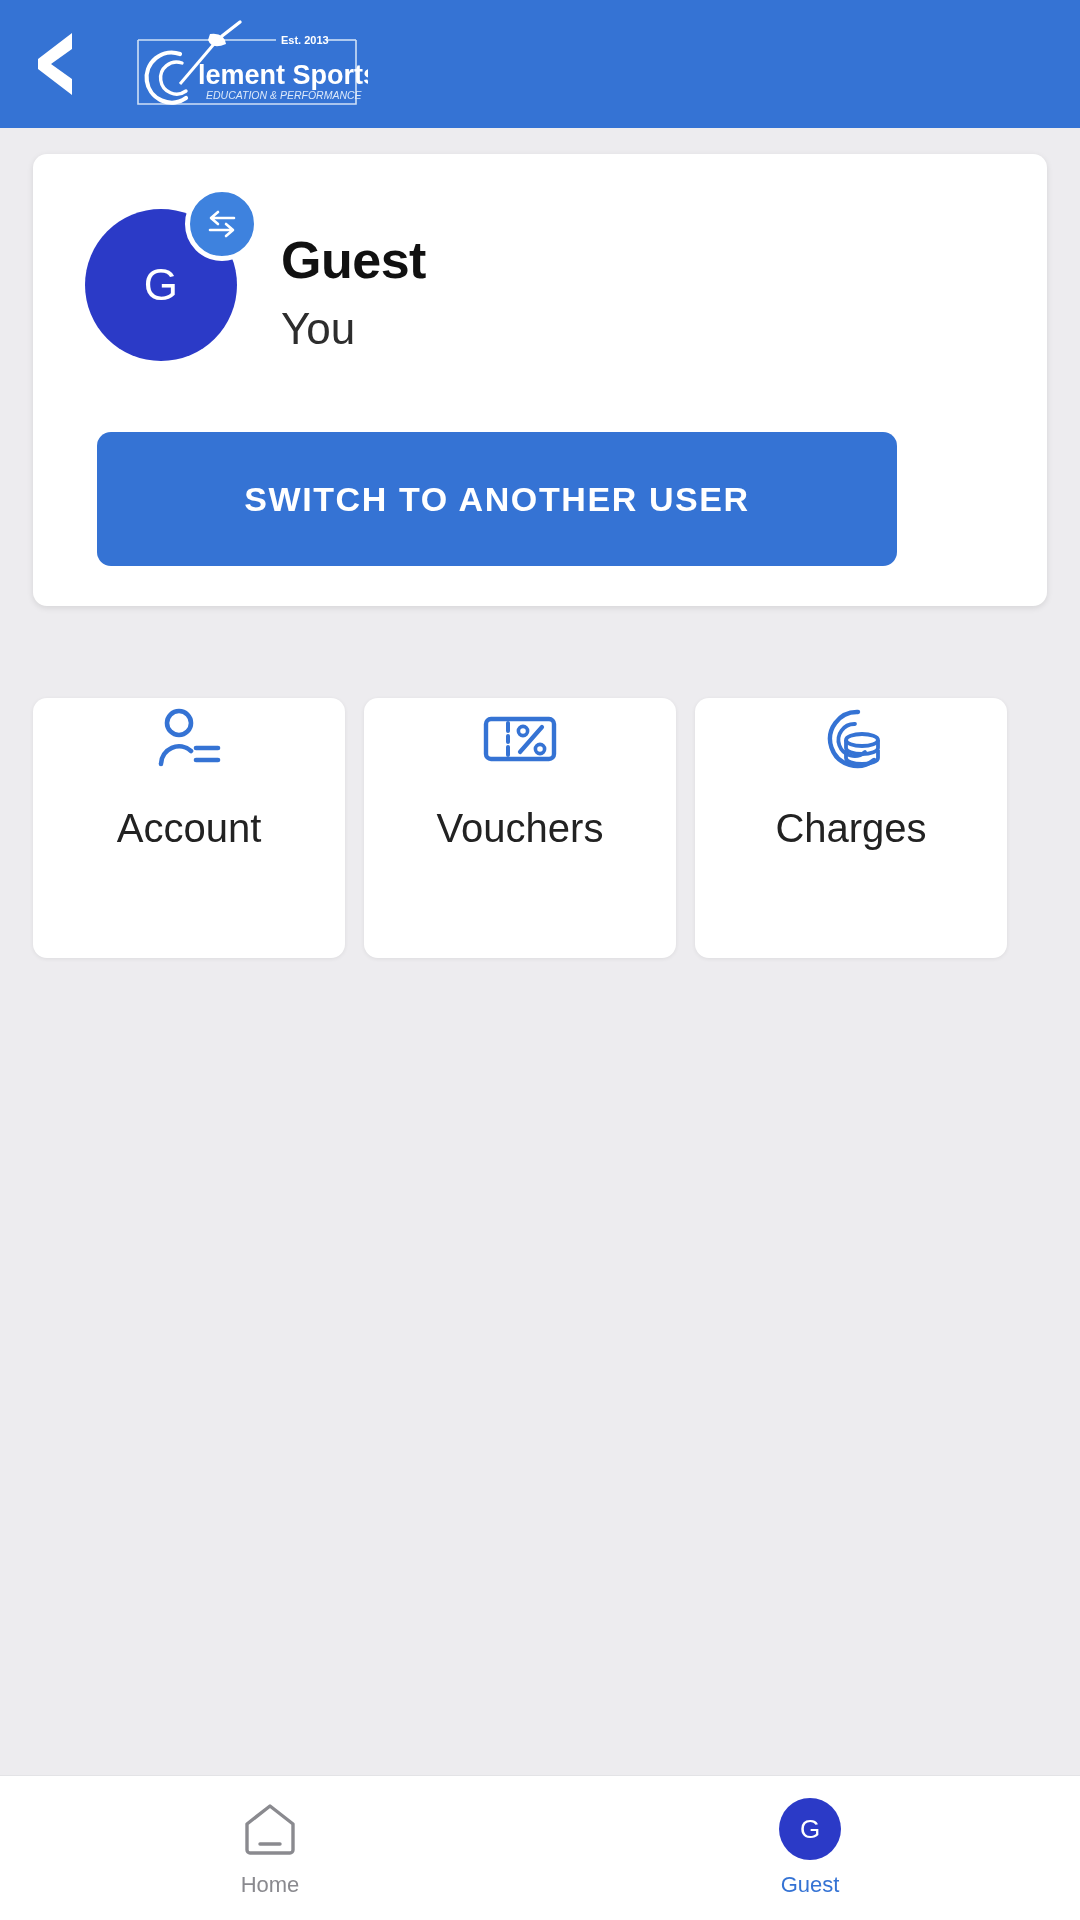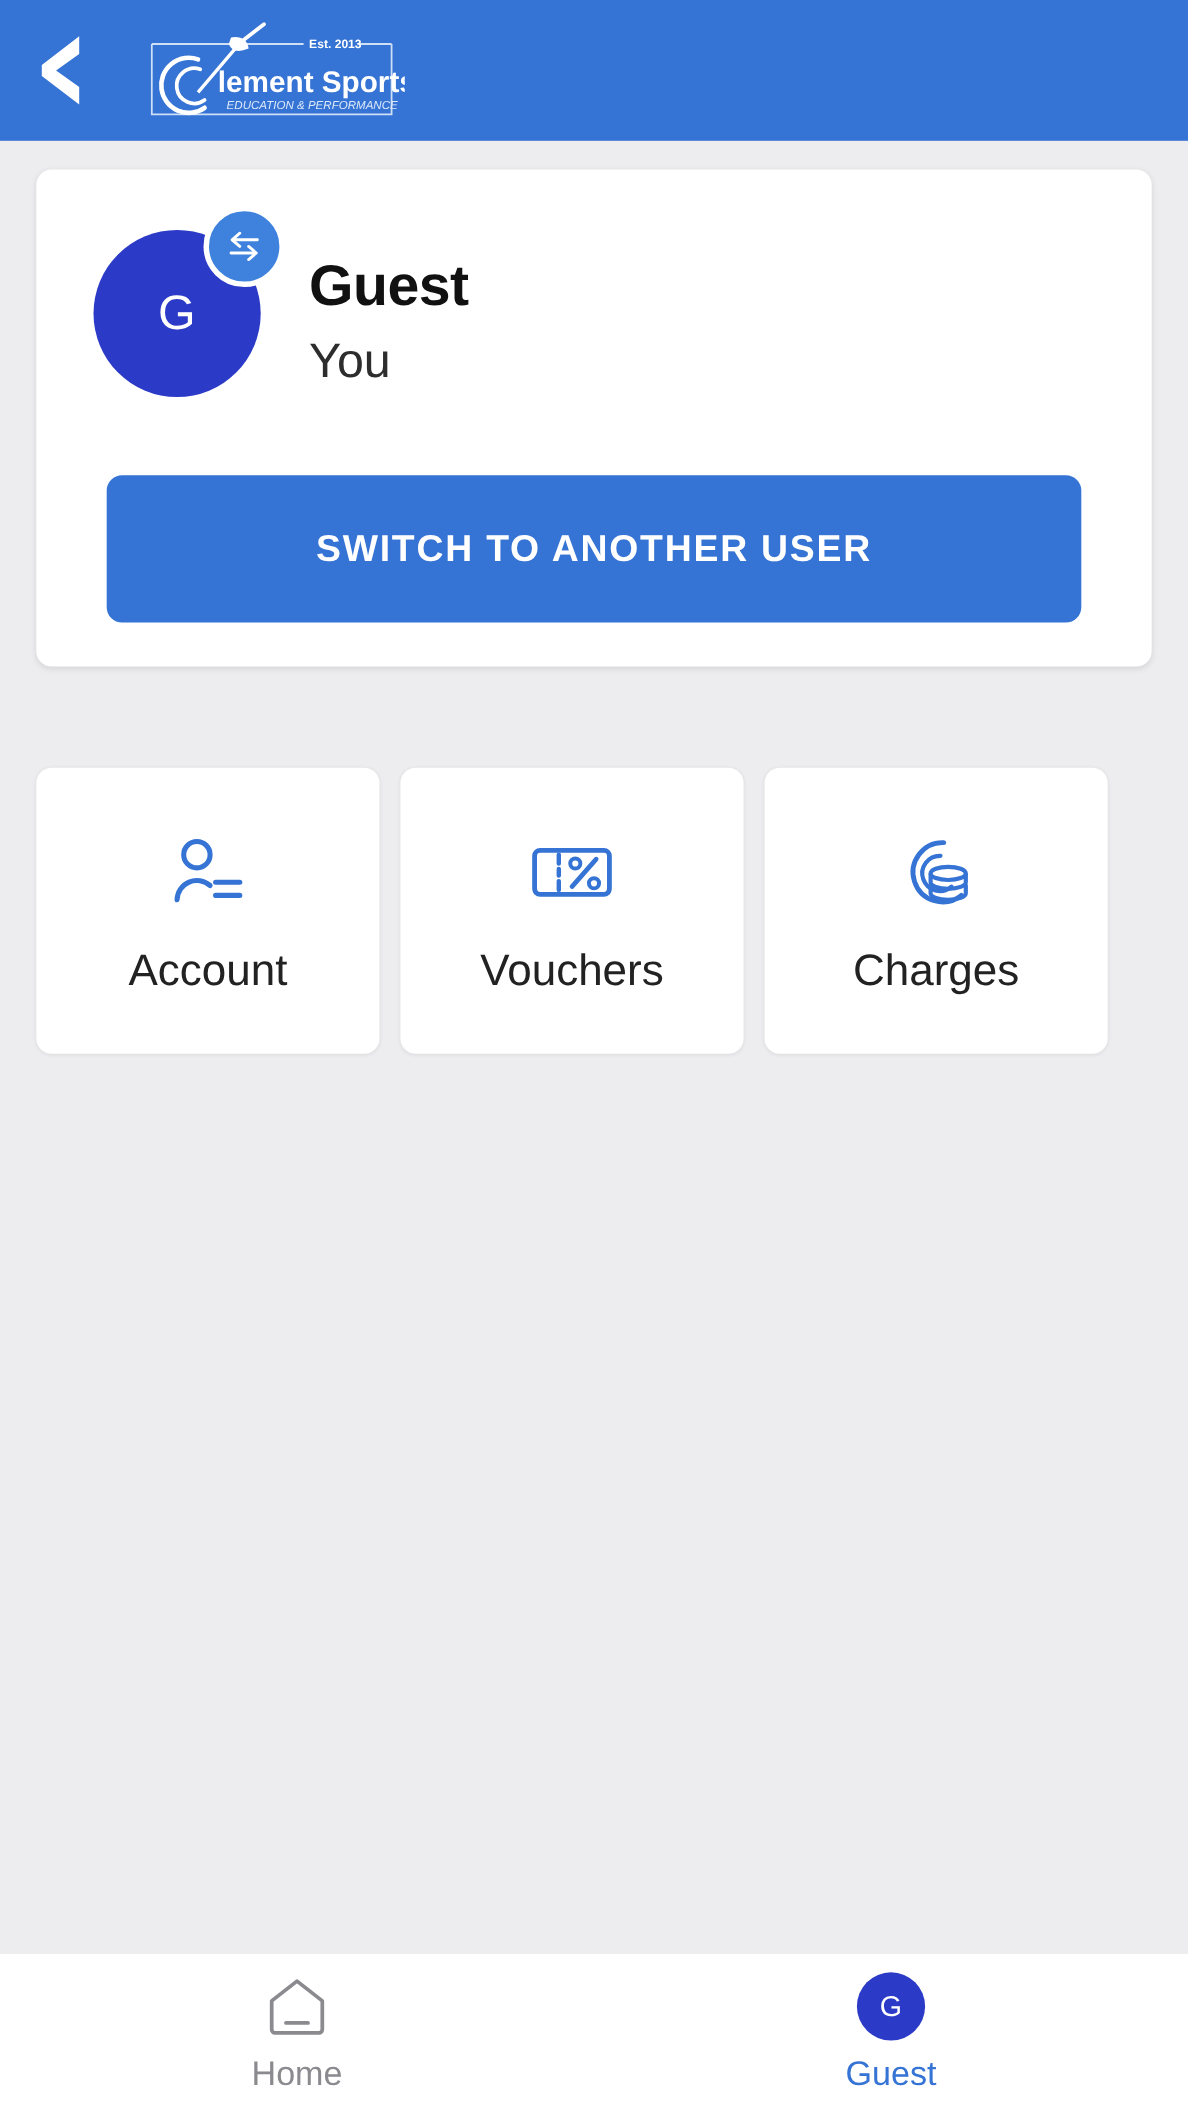--- a/index.html
+++ b/index.html
@@ -44,52 +44,52 @@
     width:74px; height:74px; border-radius:50%;
     background:#3e82de; border:5px solid #fff;
     display:flex; align-items:center; justify-content:center;
     cursor:pointer;
   }
   .names { margin-left:44px; padding-top:24px; }
   .name-main { font-size:52px; font-weight:bold; color:#111; letter-spacing:-0.5px; line-height:1.05; }
   .name-sub { font-size:44px; color:#2d2d2d; margin-top:16px; font-weight:400; }
 
   .switch-btn {
-    position:absolute; left:64px; top:278px; width:886px; height:134px;
+    position:absolute; left:64px; top:278px; width:800px; height:134px;
     background:#3573d4; border:none; border-radius:14px;
     color:#fff; font-size:34px; font-weight:bold; letter-spacing:1.6px;
     cursor:pointer; font-family:"Liberation Sans", sans-serif;
   }
 
   
   .tiles {
     position:absolute; left:33px; top:570px; width:1014px;
     display:flex; flex-wrap:wrap; gap:19px;
   }
   .tile {
     width:312px; height:260px; background:#fff; border-radius:14px;
     box-shadow:0 1px 4px rgba(0,0,0,0.07);
-    display:flex; flex-direction:column; align-items:center; justify-content:center;
+    display:flex; flex-direction:column; align-items:center; justify-content:flex-start;
     cursor:pointer;
   }
   .tile-icon { height:82px; display:flex; align-items:center; justify-content:center; }
   .tile-label { margin-top:26px; font-size:40px; color:#222; font-weight:400; }
 
   
   .bottom-nav {
     flex:0 0 145px; height:145px; background:#fff;
     display:flex; align-items:center;
     border-top:1px solid #e3e3e6;
   }
   .nav-item {
     flex:1 1 0; height:145px;
     display:flex; flex-direction:column; align-items:center; justify-content:center;
     cursor:pointer; gap:12px;
   }
-  .nav-label { font-size:31px; color:#8a8a8f; }
+  .nav-label { font-size:22px; color:#8a8a8f; }
   .nav-item.active .nav-label { color:#3573d4; }
   .nav-avatar {
     width:62px; height:62px; border-radius:50%; background:#2b3ac7;
     color:#fff; display:flex; align-items:center; justify-content:center;
     font-size:26px;
   }
   .nav-ico { height:62px; display:flex; align-items:center; justify-content:center; }
 </style>
 </head>
 <body>

